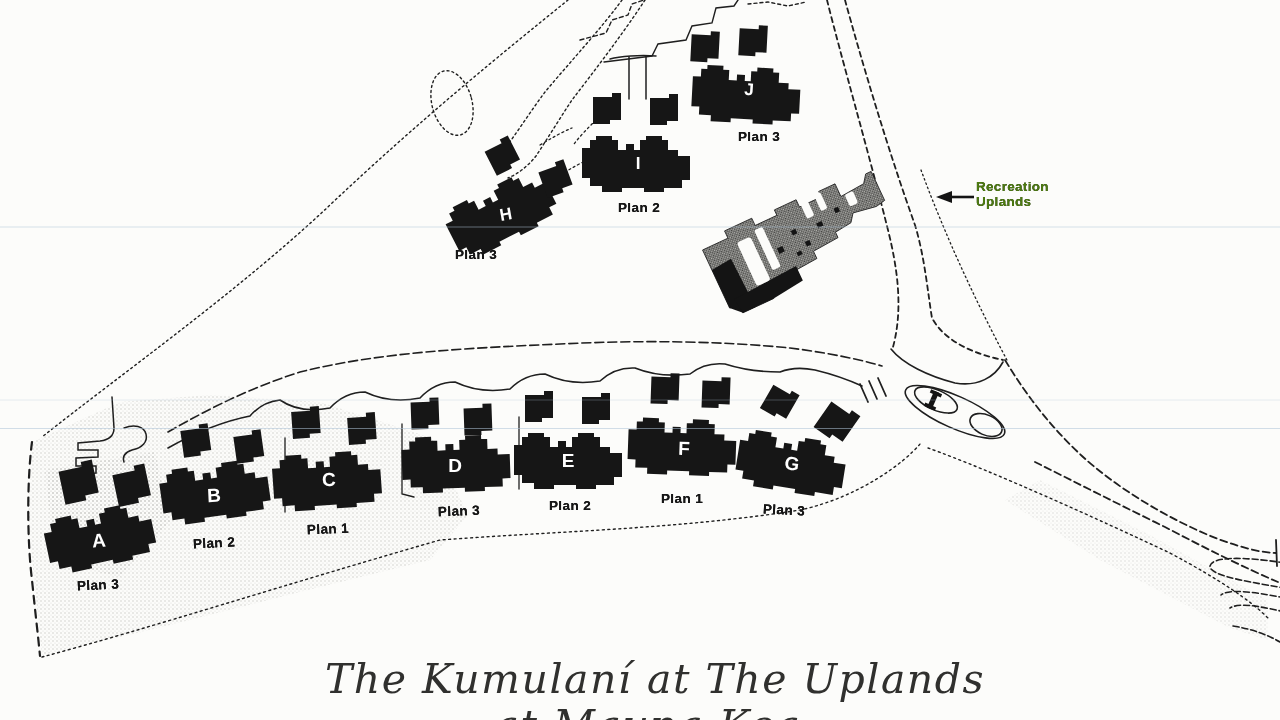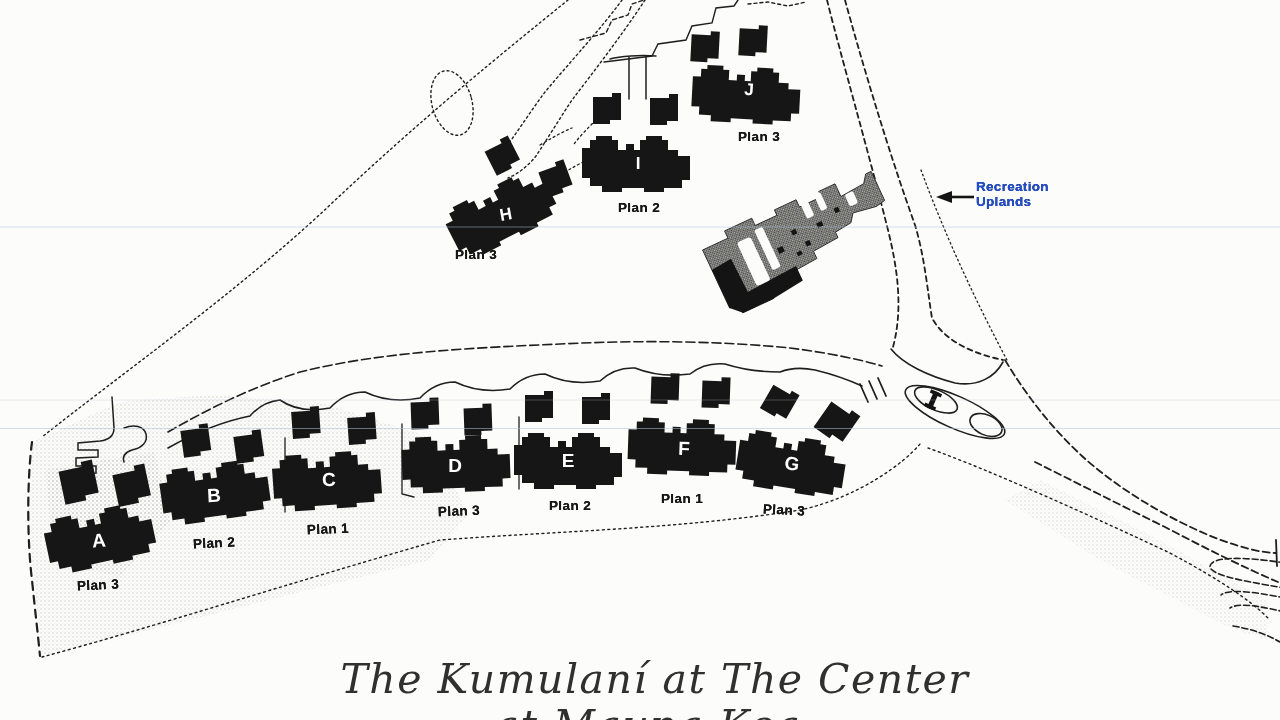--- a/index.html
+++ b/index.html
@@ -5,21 +5,21 @@
   html,body{margin:0;padding:0;background:#e8e8e4;}
   #stage{position:relative;width:1280px;height:720px;overflow:hidden;
          background:#fcfcfa;font-family:"Liberation Sans",sans-serif;}
   #stage svg{position:absolute;left:0;top:0;}
   .bletter{position:absolute;color:#ffffff;font-family:"Liberation Sans",sans-serif;
            font-weight:bold;font-size:19px;white-space:nowrap;}
   .bletter.sm{font-size:17px;}
   .plabel{position:absolute;color:#161616;font-family:"Liberation Sans",sans-serif;
           font-weight:800;font-size:13.5px;letter-spacing:.4px;white-space:nowrap;
           text-shadow:0 0 .6px #161616;}
-  .rec-label{position:absolute;left:976px;top:179px;color:#1d4ed8;
+  .rec-label{position:absolute;left:976px;top:179px;color:#4d7c0f;
              font-family:"Liberation Sans",sans-serif;font-weight:800;font-size:13.5px;
              line-height:15px;letter-spacing:.3px;text-shadow:0 0 .6px #141414;}
   .title-line{position:absolute;color:#30302e;font-family:"DejaVu Serif",serif;
               font-style:italic;font-size:41px;letter-spacing:1.5px;white-space:nowrap;
               transform:translateX(-50%);}
 </style>
 </head>
 <body>
 
 <div id="stage">
@@ -213,15 +213,15 @@
   <span class="plabel" style="left:784px;top:510px;transform:translate(-50%,-50%) rotate(3deg)">Plan 3</span>
   <span class="plabel" style="left:476px;top:254px;transform:translate(-50%,-50%)">Plan 3</span>
   <span class="plabel" style="left:639px;top:207px;transform:translate(-50%,-50%)">Plan 2</span>
   <span class="plabel" style="left:759px;top:136px;transform:translate(-50%,-50%)">Plan 3</span>
 
   <div class="rec-label">
     <div>Recreation</div>
     <div>Uplands</div>
   </div>
 
-  <div class="title-line" style="left:655px;top:655px;">The Kumulaní at The Center</div>
+  <div class="title-line" style="left:655px;top:655px;">The Kumulaní at The Uplands</div>
   <div class="title-line" style="left:648px;top:701px;">at Mauna Kea</div>
 </div>
 
 </body></html>

